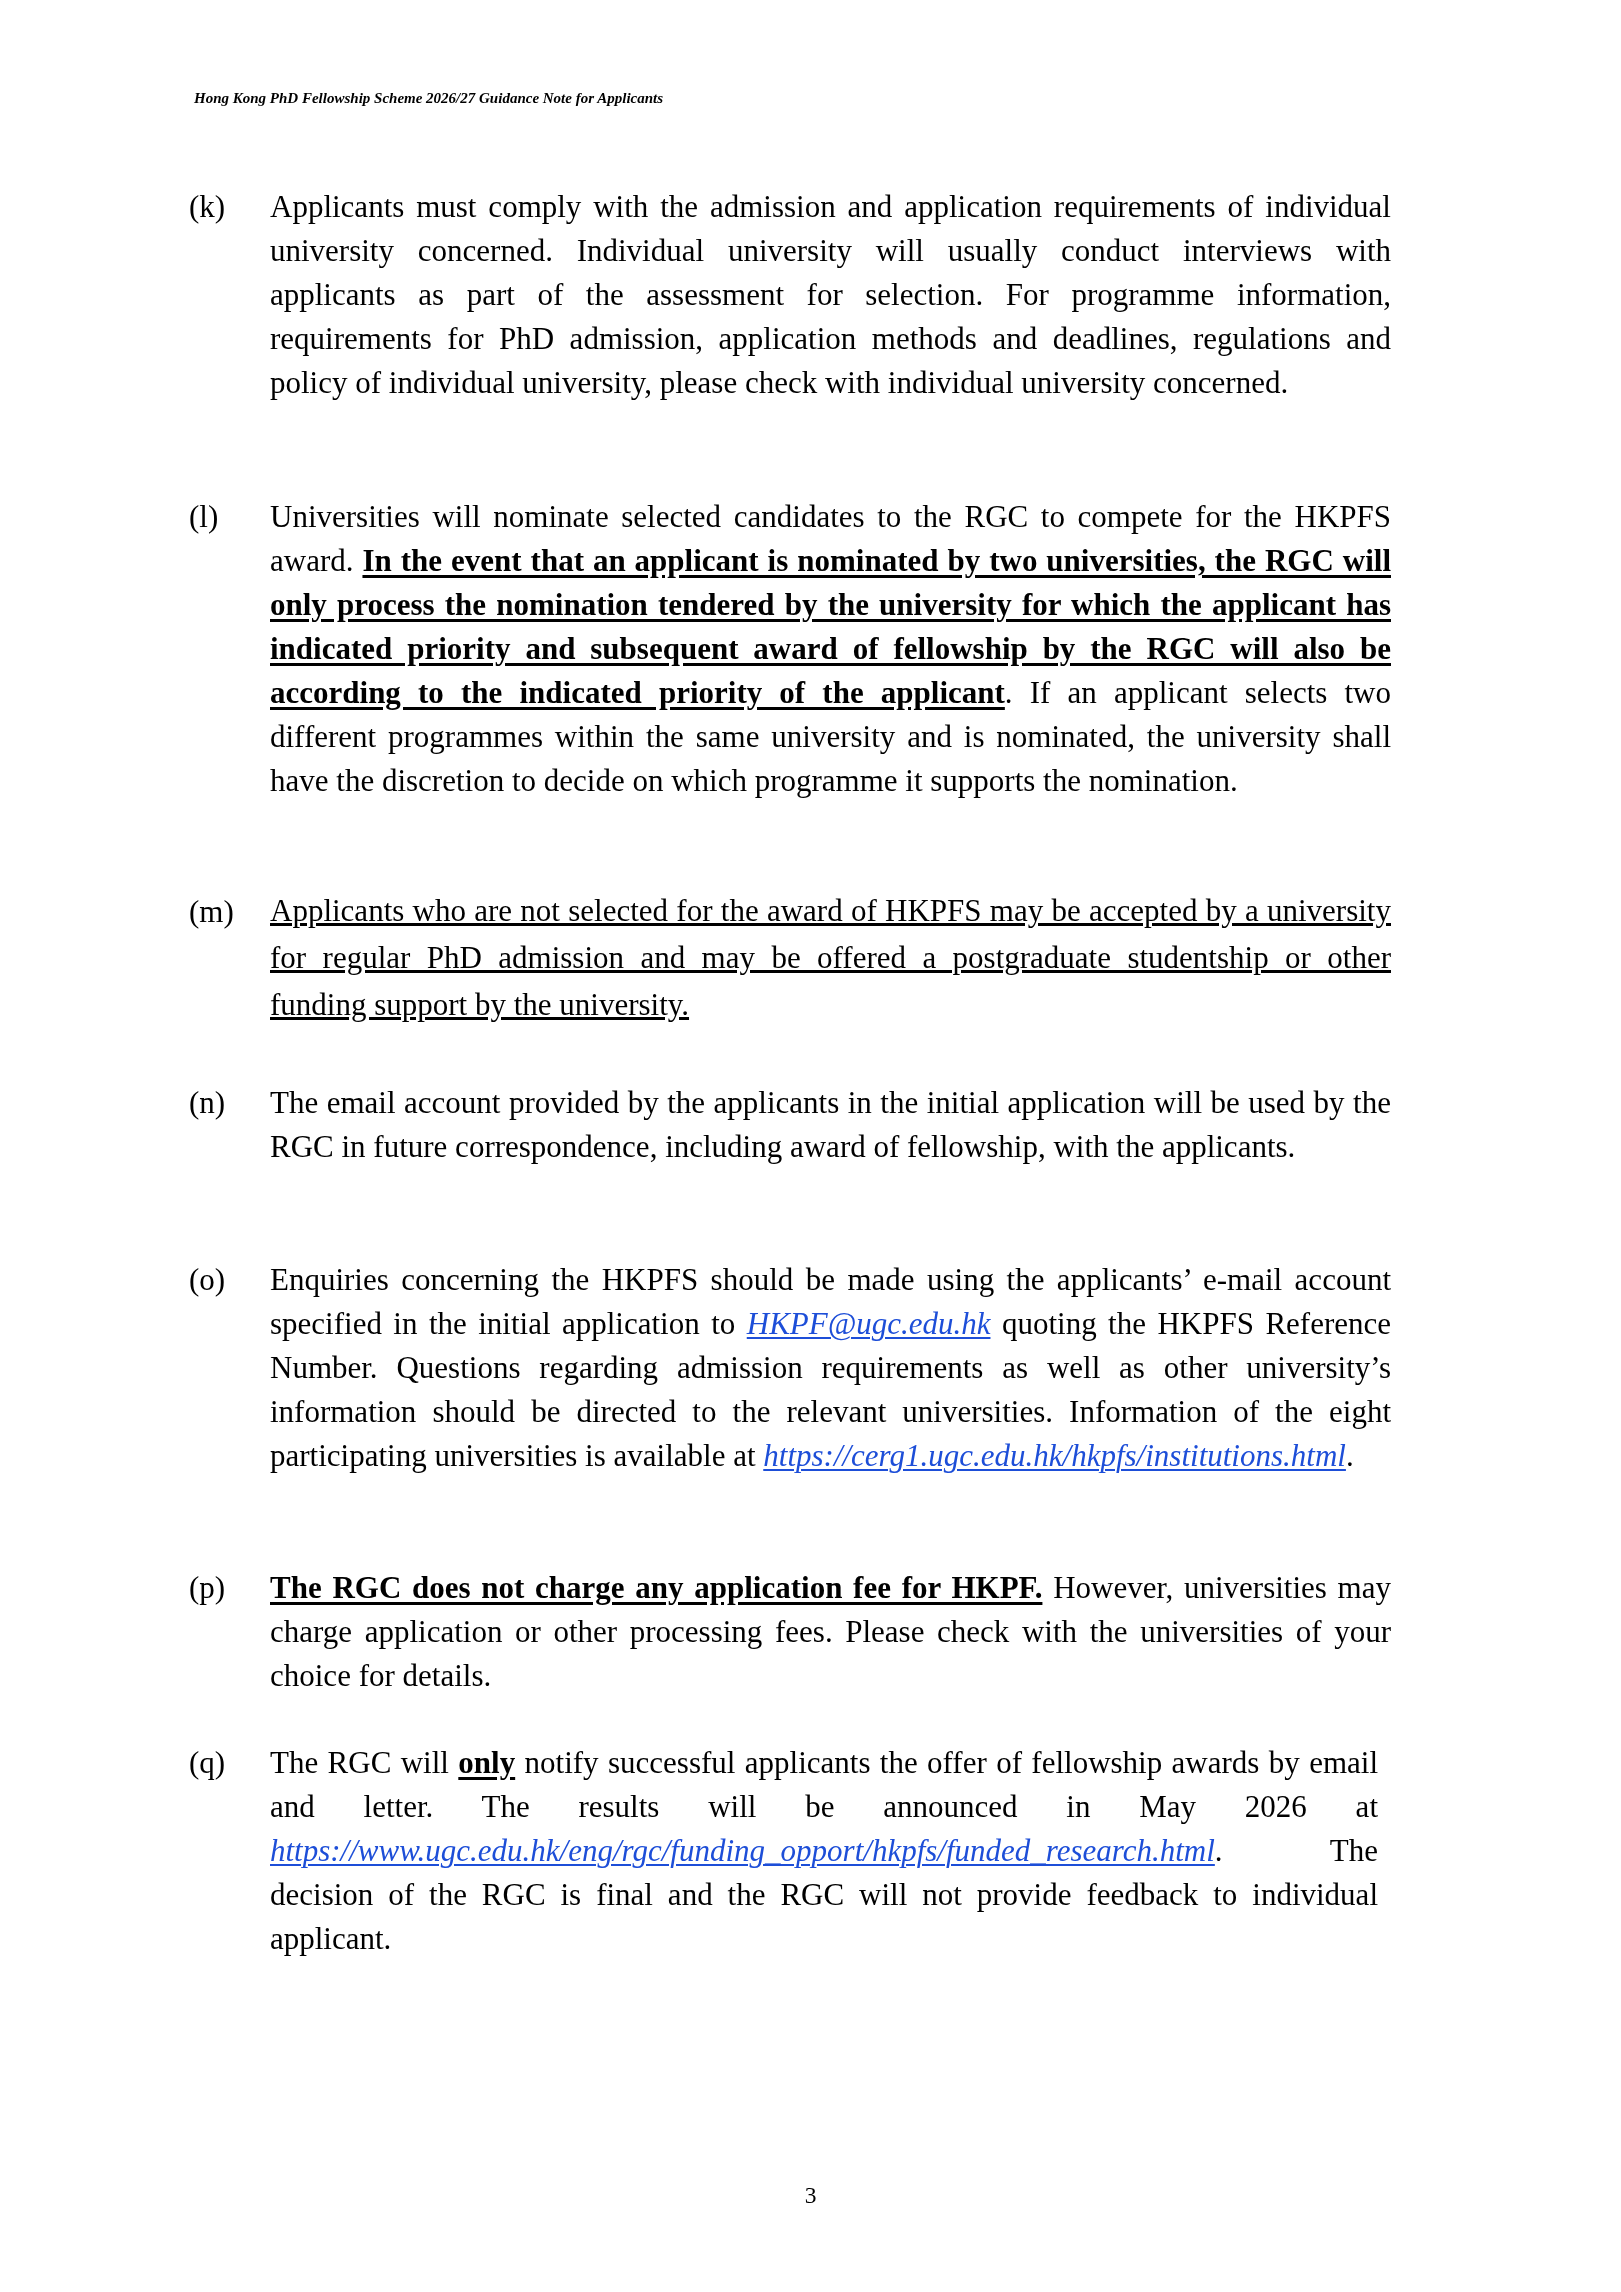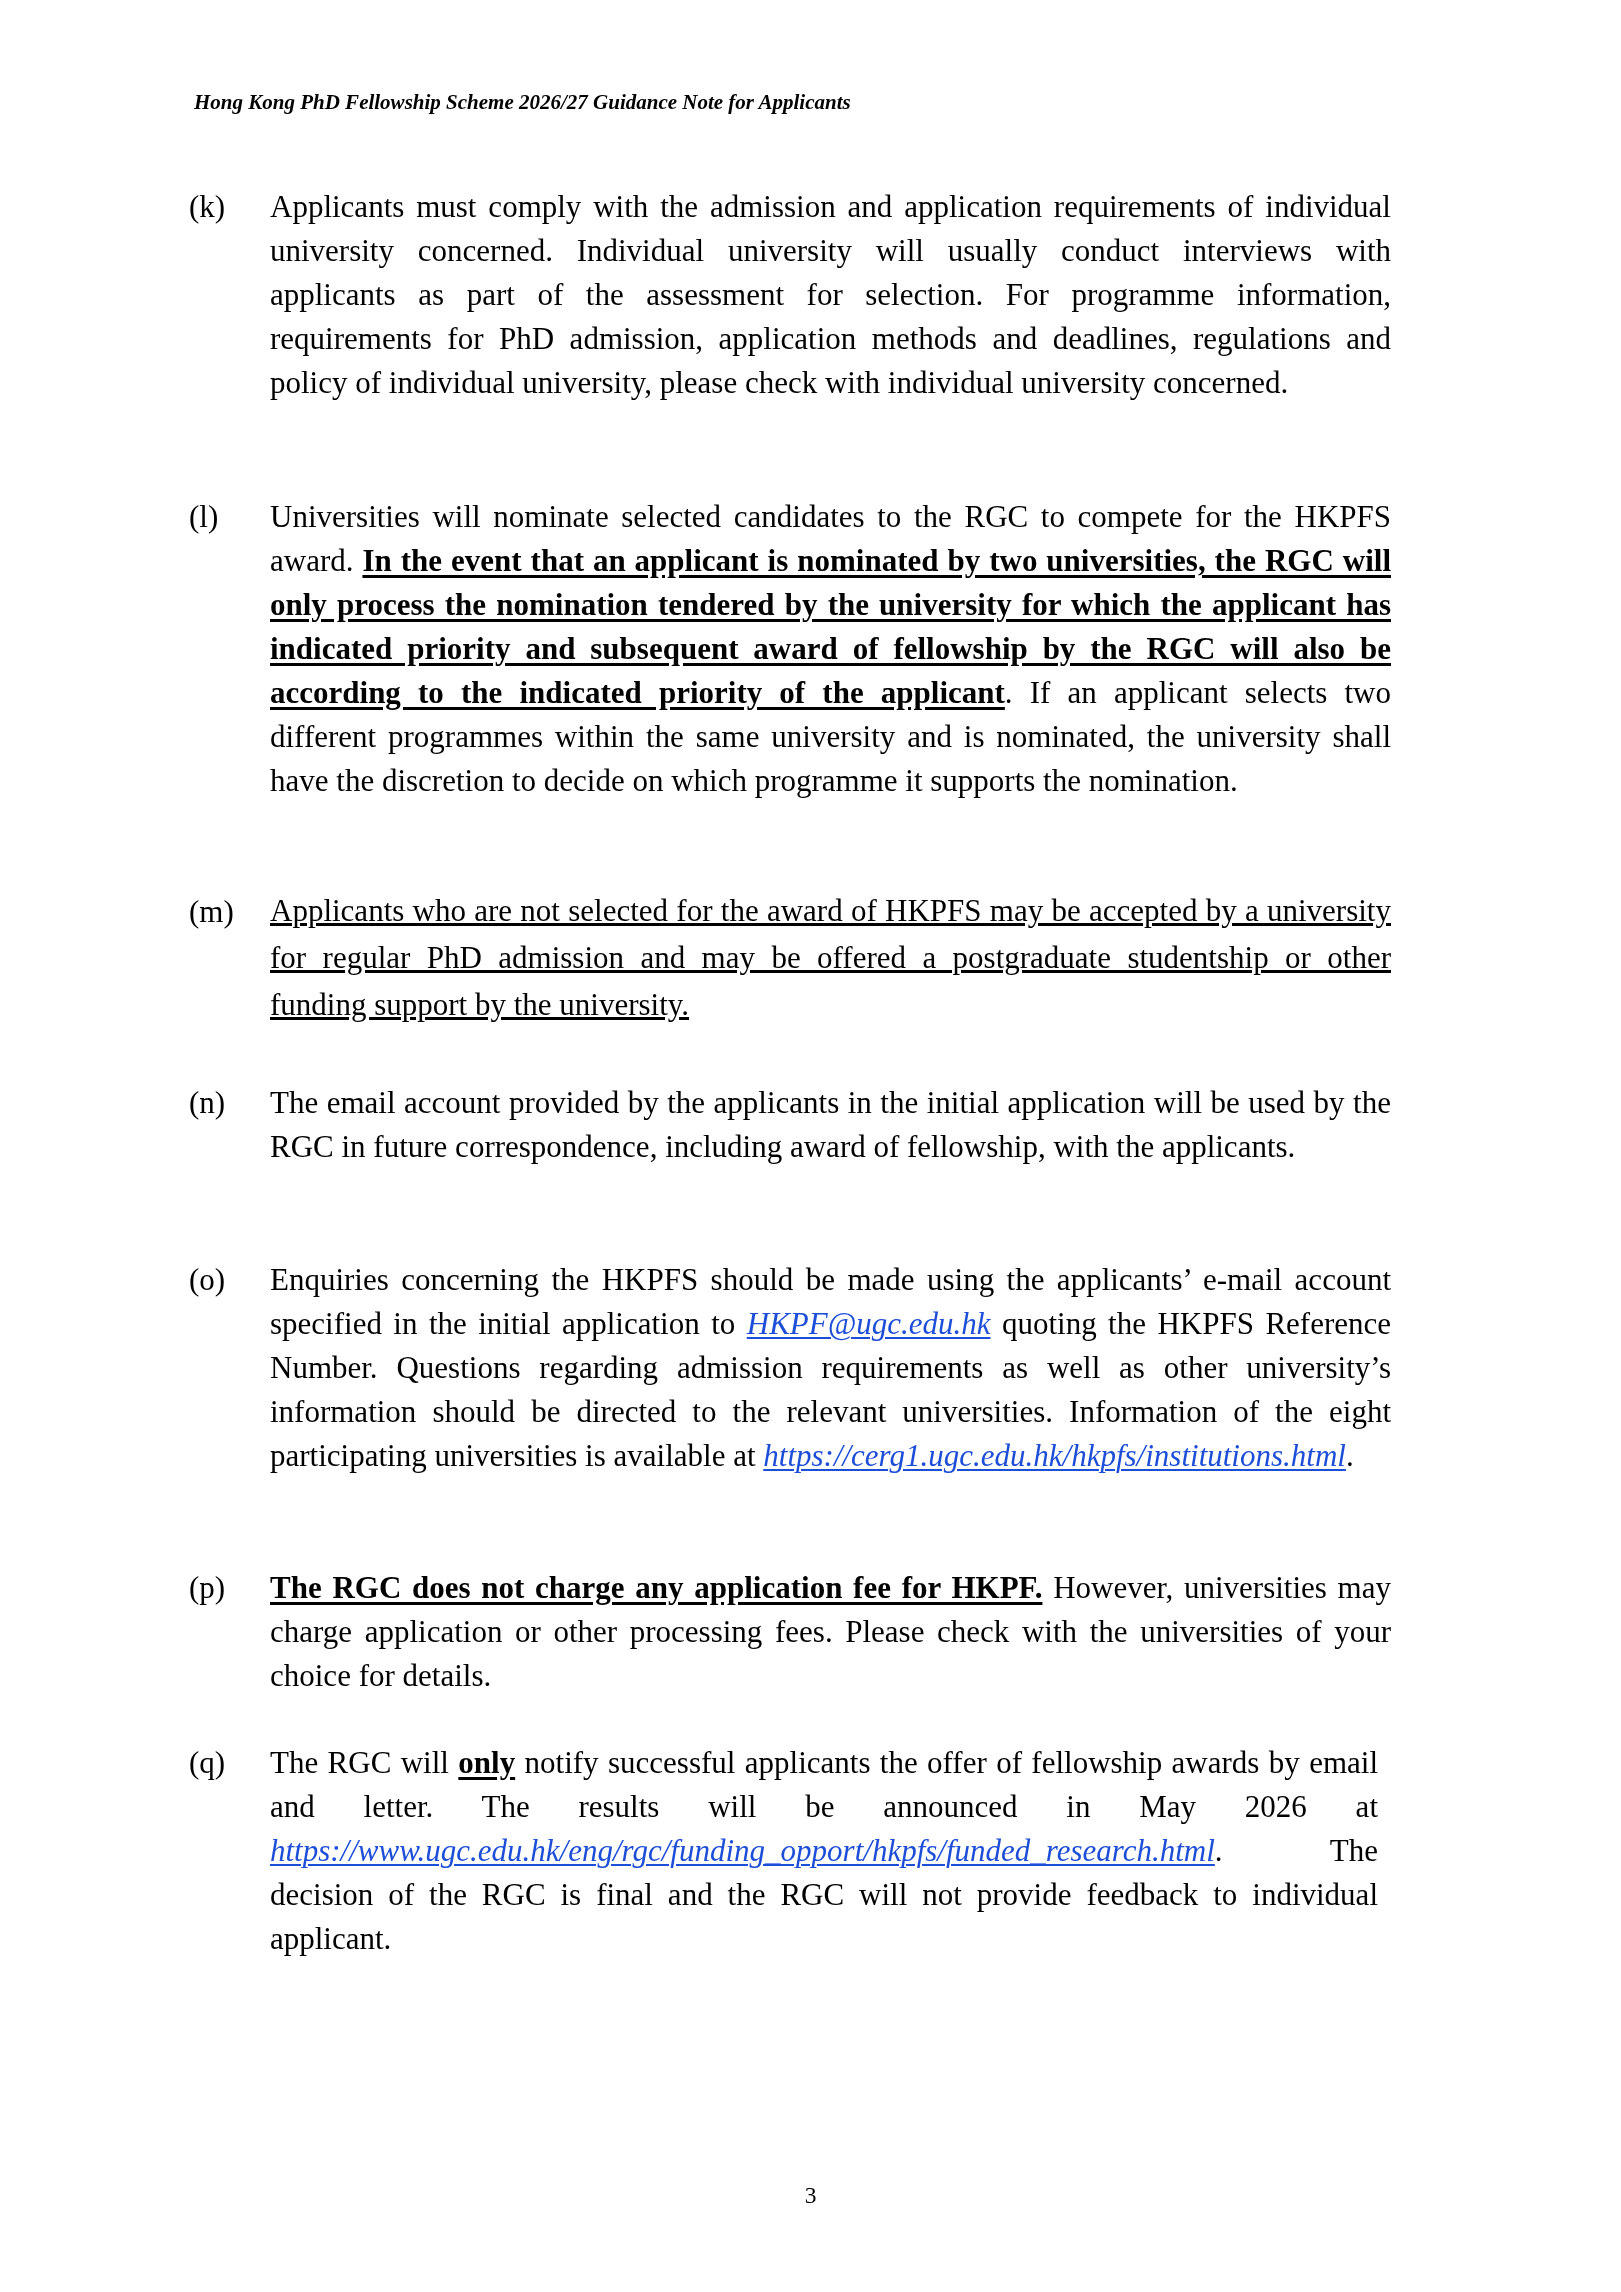--- a/index.html
+++ b/index.html
@@ -12,21 +12,21 @@
       height: 2293px;
       position: relative;
       overflow: hidden;
       font-family: "Liberation Serif", "DejaVu Serif", serif;
       color: #000000;
     }
     .running-header {
       position: absolute;
       left: 194px;
       top: 90px;
-      font-size: 21px;
+      font-size: 15px;
       font-weight: bold;
       font-style: italic;
       letter-spacing: 0px;
     }
     .para {
       position: absolute;
       left: 189px;
       width: 1203px;
       font-size: 31px;
       line-height: 44px;

